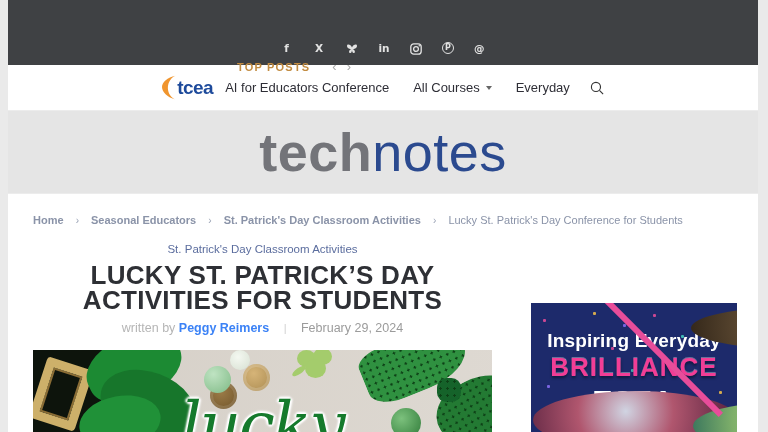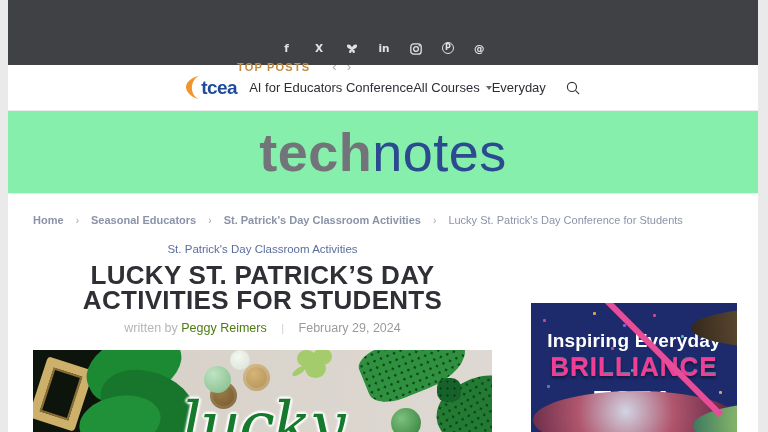--- a/index.html
+++ b/index.html
@@ -21,49 +21,49 @@
   .soc svg { width:12px; height:12px; vertical-align:middle; }
   .soc.pin { border:1.2px solid #e3e3e3; border-radius:50%; width:12px; height:12px;
              line-height:10px; font-size:8px; }
 
   
   .header { height:46px; border-bottom:1px solid #ececec; display:flex;
             align-items:center; justify-content:center; gap:0; background:#fff; }
   .brand { display:flex; align-items:center; margin-right:12px; cursor:pointer; text-decoration:none; }
   .brand svg { width:18px; height:27px; margin-right:-3px; }
   .brand-text { color:#1d4a9b; font-weight:bold; font-size:19px; letter-spacing:-0.5px; }
-  .nav { display:flex; }
+  .nav { display:flex; gap:24px; }
   .nav a { color:#2e2e36; font-size:13px; text-decoration:none; cursor:pointer;
            display:flex; align-items:center; }
   .caret { width:0; height:0; border-left:3.5px solid transparent; border-right:3.5px solid transparent;
            border-top:4px solid #666; margin-left:6px; display:inline-block; }
   .search-btn { margin-left:20px; cursor:pointer; display:flex; }
   .search-btn svg { width:14px; height:14px; }
 
   
-  .masthead { height:83px; border-bottom:1px solid #ececec; text-align:center; background:#86efac; }
+  .masthead { height:83px; border-bottom:1px solid #ececec; text-align:center; background:#e5e5e5; }
   .masthead a { text-decoration:none; line-height:82px; font-size:54px; letter-spacing:0.5px; cursor:pointer; }
   .mh-bold { color:#737479; font-weight:bold; }
   .mh-light { color:#2b4a8f; font-weight:normal; }
 
   
   .breadcrumb { height:41px; padding:20px 0 0 25px; font-size:11px; color:#8a93a8; }
   .breadcrumb a { color:#8a93a8; text-decoration:none; cursor:pointer;font-weight:bold; }
   .breadcrumb .sep { margin:0 9px; color:#9aa3b5; font-size:10px; }
 
   
   .main { position:relative; height:197px; }
   .article { position:absolute; left:25px; top:0; width:459px; text-align:center; }
   .cat-link { display:inline-block; margin-top:8px; color:#5b6d9e; font-size:11.5px;
               text-decoration:none; cursor:pointer; }
   .title { margin:6px auto 0; max-width:445px; font-size:26px; font-weight:600;
            color:#2e3035; letter-spacing:0.3px; line-height:25px; }
   .byline { margin-top:8px; font-size:12.5px; }
   .byline .wb { color:#b5b5b5; }
-  .byline .author { color:#4d7c0f; font-weight:400; text-decoration:none; cursor:pointer; }
+  .byline .author { color:#3b82f6; font-weight:700; text-decoration:none; cursor:pointer; }
   .byline .pipe { color:#d0d0d0; margin:0 11px; font-size:11px; }
   .byline .date { color:#9b9b9b; }
 
   
   .feature { position:relative; margin-top:15px; height:130px; overflow:hidden;
              background:linear-gradient(100deg,#d5cfc7,#ded9d2); }
   .feature div, .feature span { position:absolute; }
   .hat-dark { left:-18px; top:-16px; width:112px; height:118px; background:#0d140c;
               border-radius:30%; transform:rotate(15deg); }
   .buckle { left:4px; top:12px; width:48px; height:64px; border:9px solid #cdb06a;

